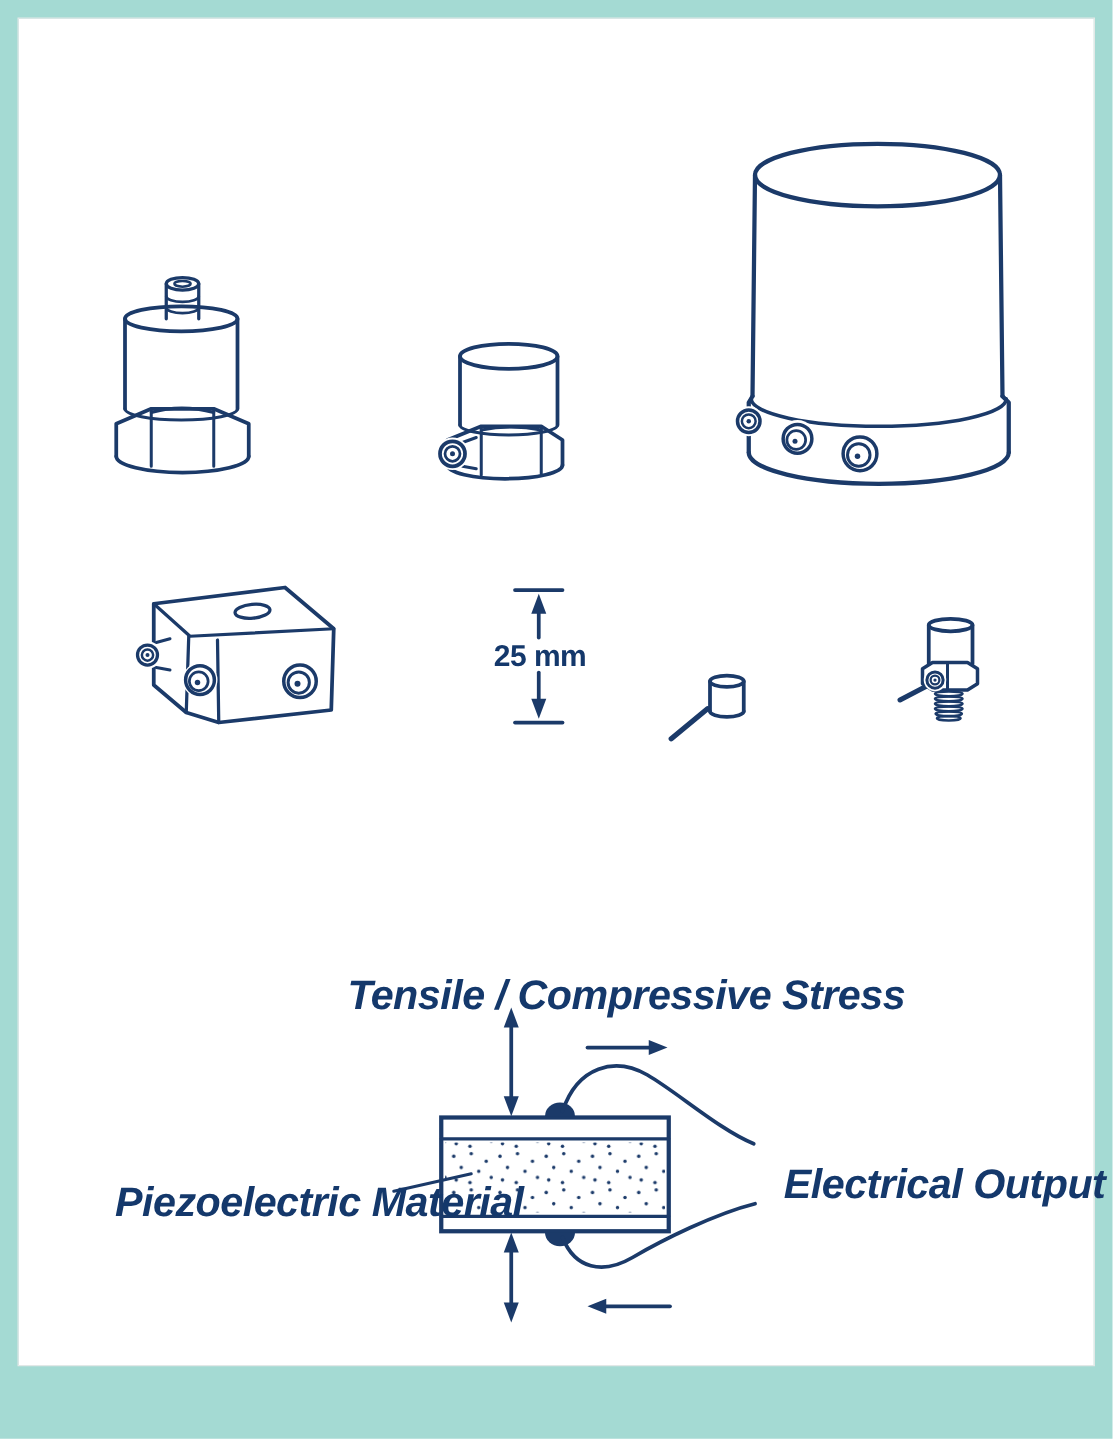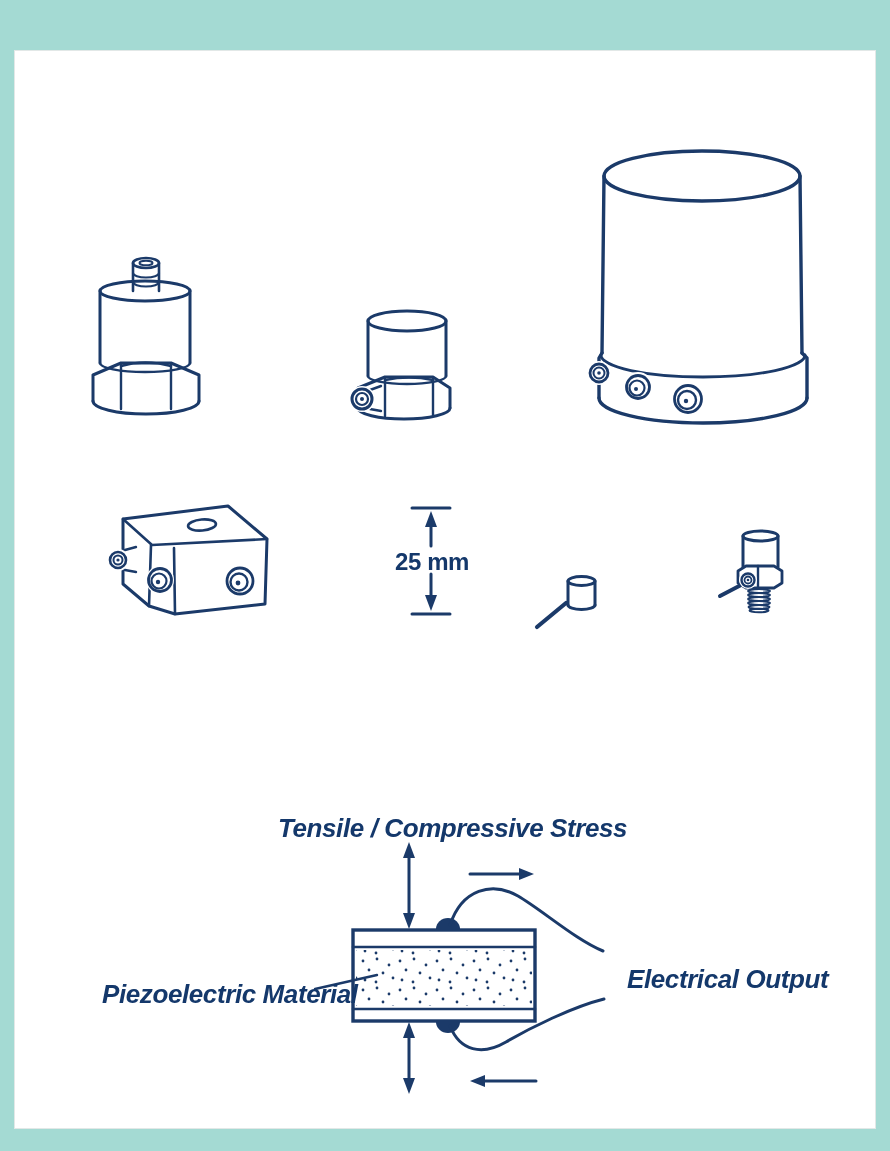--- a/index.html
+++ b/index.html
@@ -7,29 +7,28 @@
     width:890px;height:1151px;
     background:#a4dad3;
     position:relative;
     font-family:"Liberation Sans", sans-serif;
     overflow:hidden;
   }
   .canvas{
     position:absolute;left:15px;top:15px;width:860px;height:1077px;
     background:#ffffff;
     outline:1px solid #e2e8e7;
-    margin-top:36px;
   }
   .illu{position:absolute;}
   .label{
     position:absolute;
     color:#14386b;
     font-weight:bold;
     font-style:italic;
-    font-size:26px;
+    font-size:33px;
     letter-spacing:-0.4px;
     white-space:nowrap;
   }
   .label.upright{font-style:normal;font-size:24px;text-align:center;}
   svg{display:block;overflow:visible;}
   .ink{stroke:#1b3a69;fill:none;}
 </style>
 </head>
 <body>
 
@@ -213,15 +212,15 @@
 
       <path d="M383,270 L436,270"></path>
       <path d="M370,270 L385,264 L385,276 Z" fill="#1b3a69" stroke="none"></path>
 
       <path d="M215,178 L277,164" stroke-width="2.4"></path>
     </g>
   </svg>
 
   <div class="label" style="left:263px;top:762px;width:312px;text-align:center;">Tensile / Compressive Stress</div>
   <div class="label" style="left:612px;top:913px;">Electrical Output</div>
-  <div class="label" style="left:87px;top:928px;">Piezoelectric Material</div>
+  <div class="label" style="left:77px;top:928px;">Piezoelectric Material</div>
 
 </div>
 
 </body></html>

